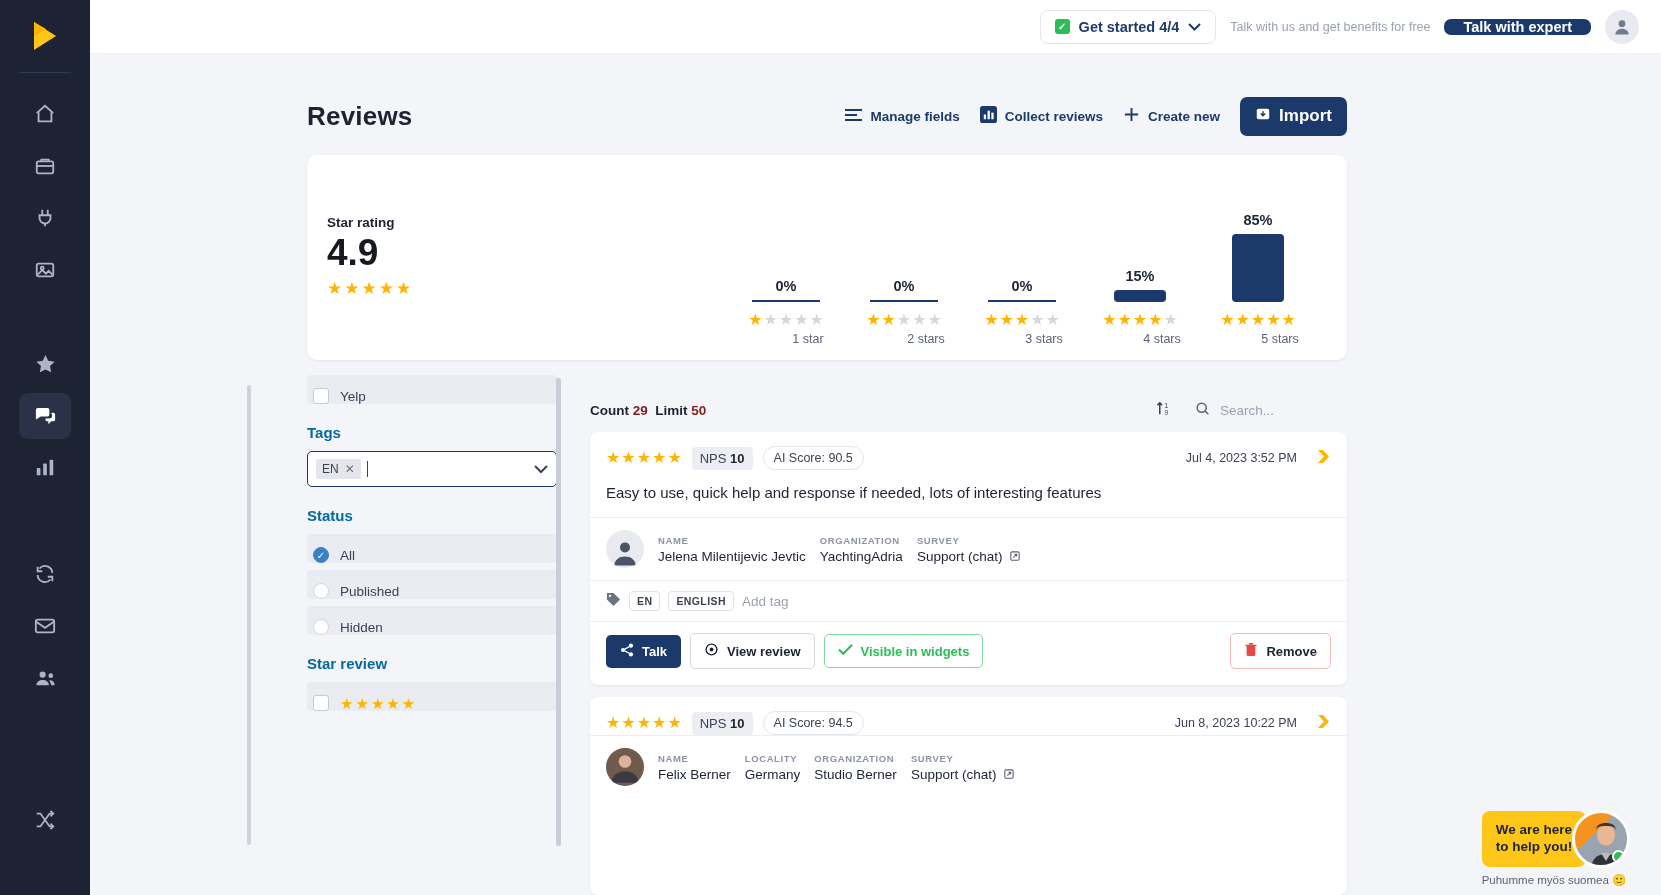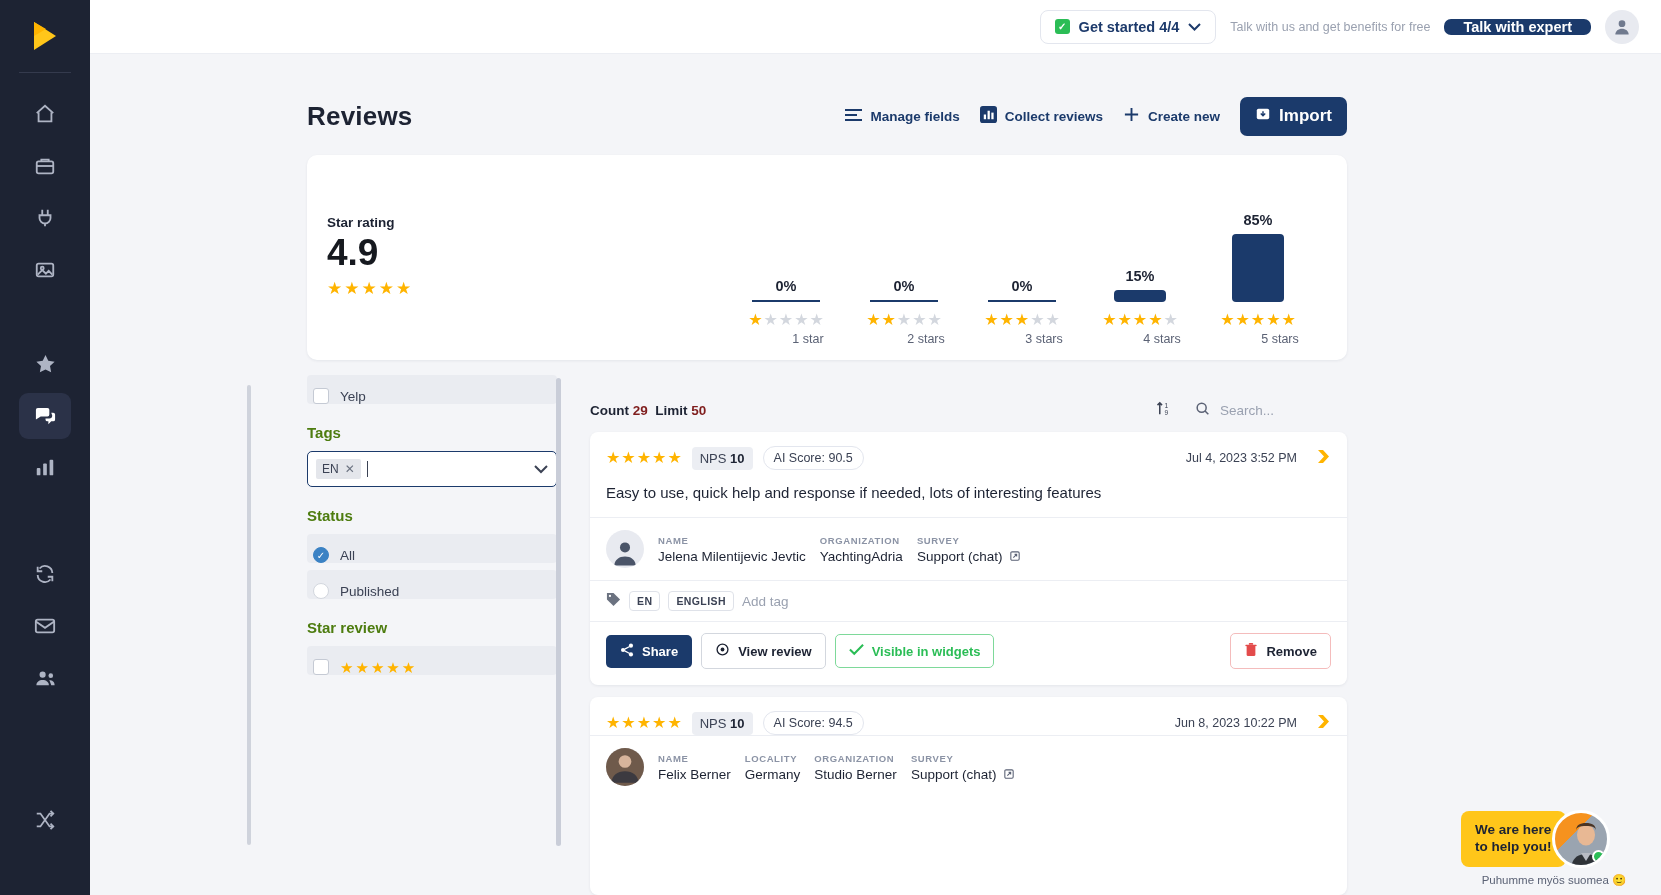--- a/index.html
+++ b/index.html
@@ -102,21 +102,21 @@
     display: flex; align-items: flex-end; padding-left: 6px; gap: 11px;
     margin-bottom: 7px; cursor: pointer; }
   .cb { width: 16px; height: 16px; border: 1px solid #c5cad4; background: #fff;
     border-radius: 3px; }
   .radio { width: 16px; height: 16px; border-radius: 50%; background: #fff;
     border: 1px solid #d3d7de; }
   .radio.on { background: #3b82c4; border-color: #3b82c4;
     display: flex; align-items: center; justify-content: center;
     color: #fff; font-size: 10px; }
   .fl-text { font-size: 13.5px; color: #3b4254; }
-  .fl-head { font-size: 15px; font-weight: bold; color: #4d7c0f; margin: 20px 0 10px; }
+  .fl-head { font-size: 15px; font-weight: bold; color: #0369a1; margin: 20px 0 10px; }
   .tag-select { height: 36px; border: 1px solid #1b3a6b; border-radius: 5px;
     background: #fff; display: flex; align-items: center; padding: 0 8px; gap: 6px;
     cursor: text; }
   .tag-chip { background: #e4e6eb; border-radius: 2px; padding: 3px 6px;
     font-size: 12px; color: #3b4254; display: flex; align-items: center; gap: 6px; }
   .tag-x { color: #6b7280; cursor: pointer; font-size: 12px; }
   .caret-in { margin-left: auto; color: #3b4254; }
   .caret-txt { width: 1px; height: 16px; background: #3b4254; }
   .fl-scroll { position: absolute; left: 247px; top: 385px; width: 4px;
     height: 460px; background: #cfd3dc; border-radius: 2px; }
@@ -175,21 +175,21 @@
     align-items: center; gap: 8px; cursor: pointer; background: #fff; }
   .b-remove { margin-left: auto; border: 1px solid #f4bcbc; border-radius: 5px;
     padding: 8px 13px; font-size: 13px; font-weight: bold; color: #1d2333;
     display: flex; align-items: center; gap: 8px; cursor: pointer; background: #fff; }
 
   .list-scroll { position: absolute; left: 556px; top: 378px; width: 5px;
     height: 468px; background: #c9cdd8; border-radius: 3px; }
 
   
   .chat { position: absolute; right: 10px; bottom: 8px; width: 190px; }
-  .chat-row { display: flex; align-items: center; justify-content: flex-start; }
+  .chat-row { display: flex; align-items: center; justify-content: center; }
   .chat-bub { background: #ffc61a; border-radius: 8px; padding: 11px 14px;
     font-size: 13.5px; font-weight: bold; color: #1d2333; line-height: 1.25;
     margin-right: -14px; cursor: pointer; }
   .chat-av { width: 58px; height: 58px; border-radius: 50%; position: relative;
     border: 3px solid #fff; overflow: hidden; cursor: pointer;
     background: linear-gradient(135deg,#f6921e 0%,#f6921e 38%,#9aa4b0 38%,#9aa4b0 100%); }
   .chat-face { position: absolute; left: 14px; top: 8px; width: 34px; height: 50px; }
   .chat-dot { position: absolute; right: 2px; bottom: 2px; width: 13px; height: 13px;
     border-radius: 50%; background: #2bbd56; border: 2px solid #fff; }
   .chat-sub { text-align: center; font-size: 11.5px; color: #5b6275; margin-top: 5px;
@@ -444,20 +444,24 @@
     <div class="fl-head">Status</div>
     <div id="statuses">
         <div class="fl-row">
           <span class="radio on">✓</span>
           <span class="fl-text">All</span>
         </div>
         <div class="fl-row">
           <span class="radio"></span>
           <span class="fl-text">Published</span>
         </div>
+        <div class="fl-row">
+          <span class="radio"></span>
+          <span class="fl-text">Hidden</span>
+        </div>
       </div>
     <div class="fl-head">Star review</div>
     <div class="fl-row">
       <span class="cb"></span>
       <span class="stars-row" style="margin:0" id="sr-stars">
           <span class="star" style="font-size: 15px;">★</span>
           <span class="star" style="font-size: 15px;">★</span>
           <span class="star" style="font-size: 15px;">★</span>
           <span class="star" style="font-size: 15px;">★</span>
           <span class="star" style="font-size: 15px;">★</span>
@@ -558,21 +562,21 @@
     <div class="rev-acts">
       <span class="b-share">
         <span>
           <svg width="14" height="14" viewBox="0 0 16 16" fill="#fff">
               <circle cx="12.5" cy="3" r="2.4"></circle>
               <circle cx="3.5" cy="8" r="2.4"></circle>
               <circle cx="12.5" cy="13" r="2.4"></circle>
               <path d="M5.4 7L11 4M5.4 9L11 12" stroke="#fff" stroke-width="1.3"></path>
             </svg>
         </span>
-        <span>Share</span>
+        <span>Talk</span>
       </span>
       <span class="b-out">
         <span>
           <svg width="15" height="15" viewBox="0 0 18 18" fill="none" stroke="#1d2333" stroke-width="1.6">
               <circle cx="9" cy="9" r="6.5"></circle>
               <circle cx="9" cy="9" r="2.3" fill="#1d2333" stroke="none"></circle>
             </svg>
         </span>
         <span>View review</span>
       </span>

